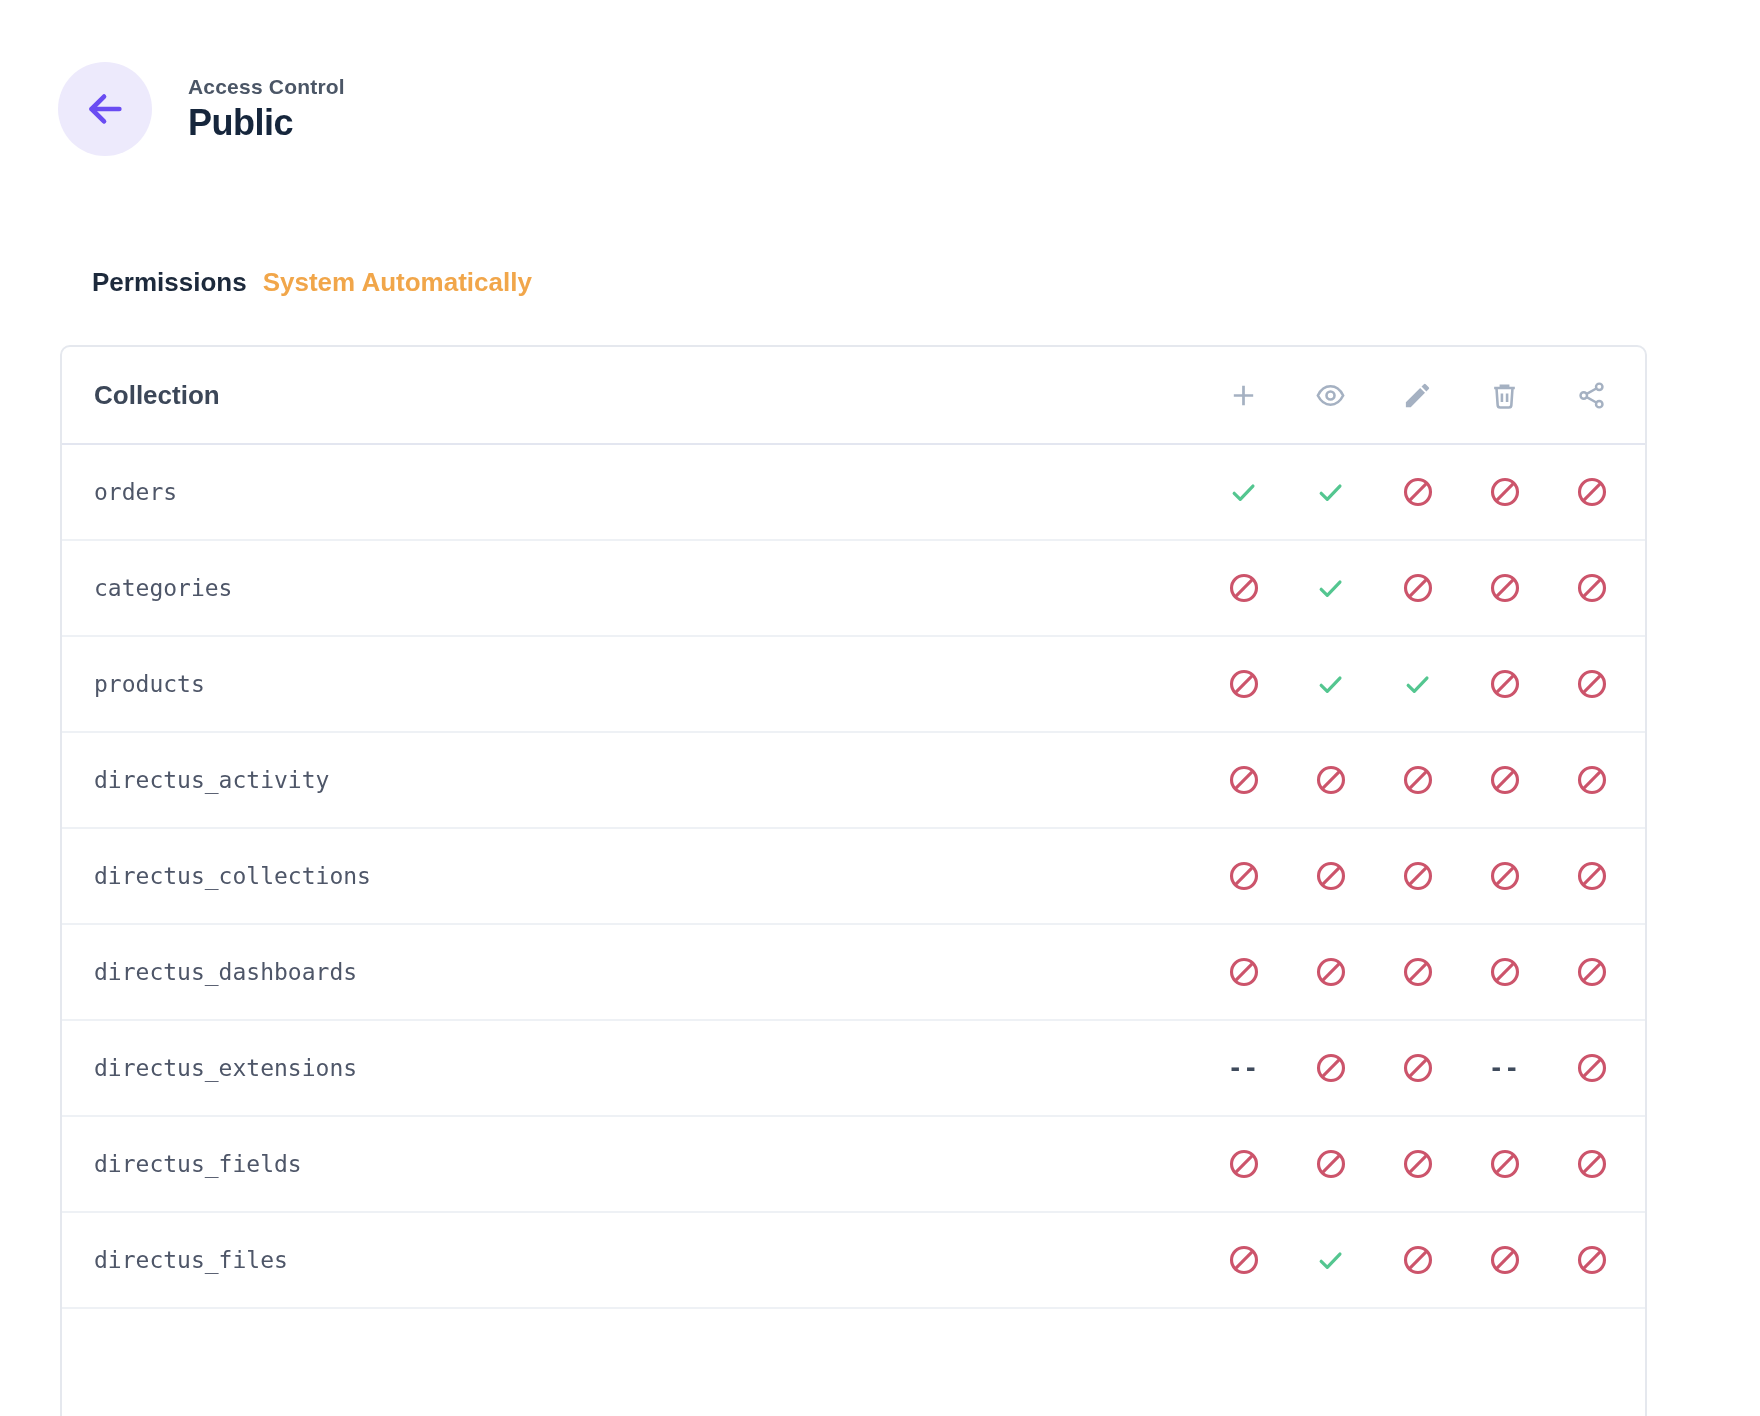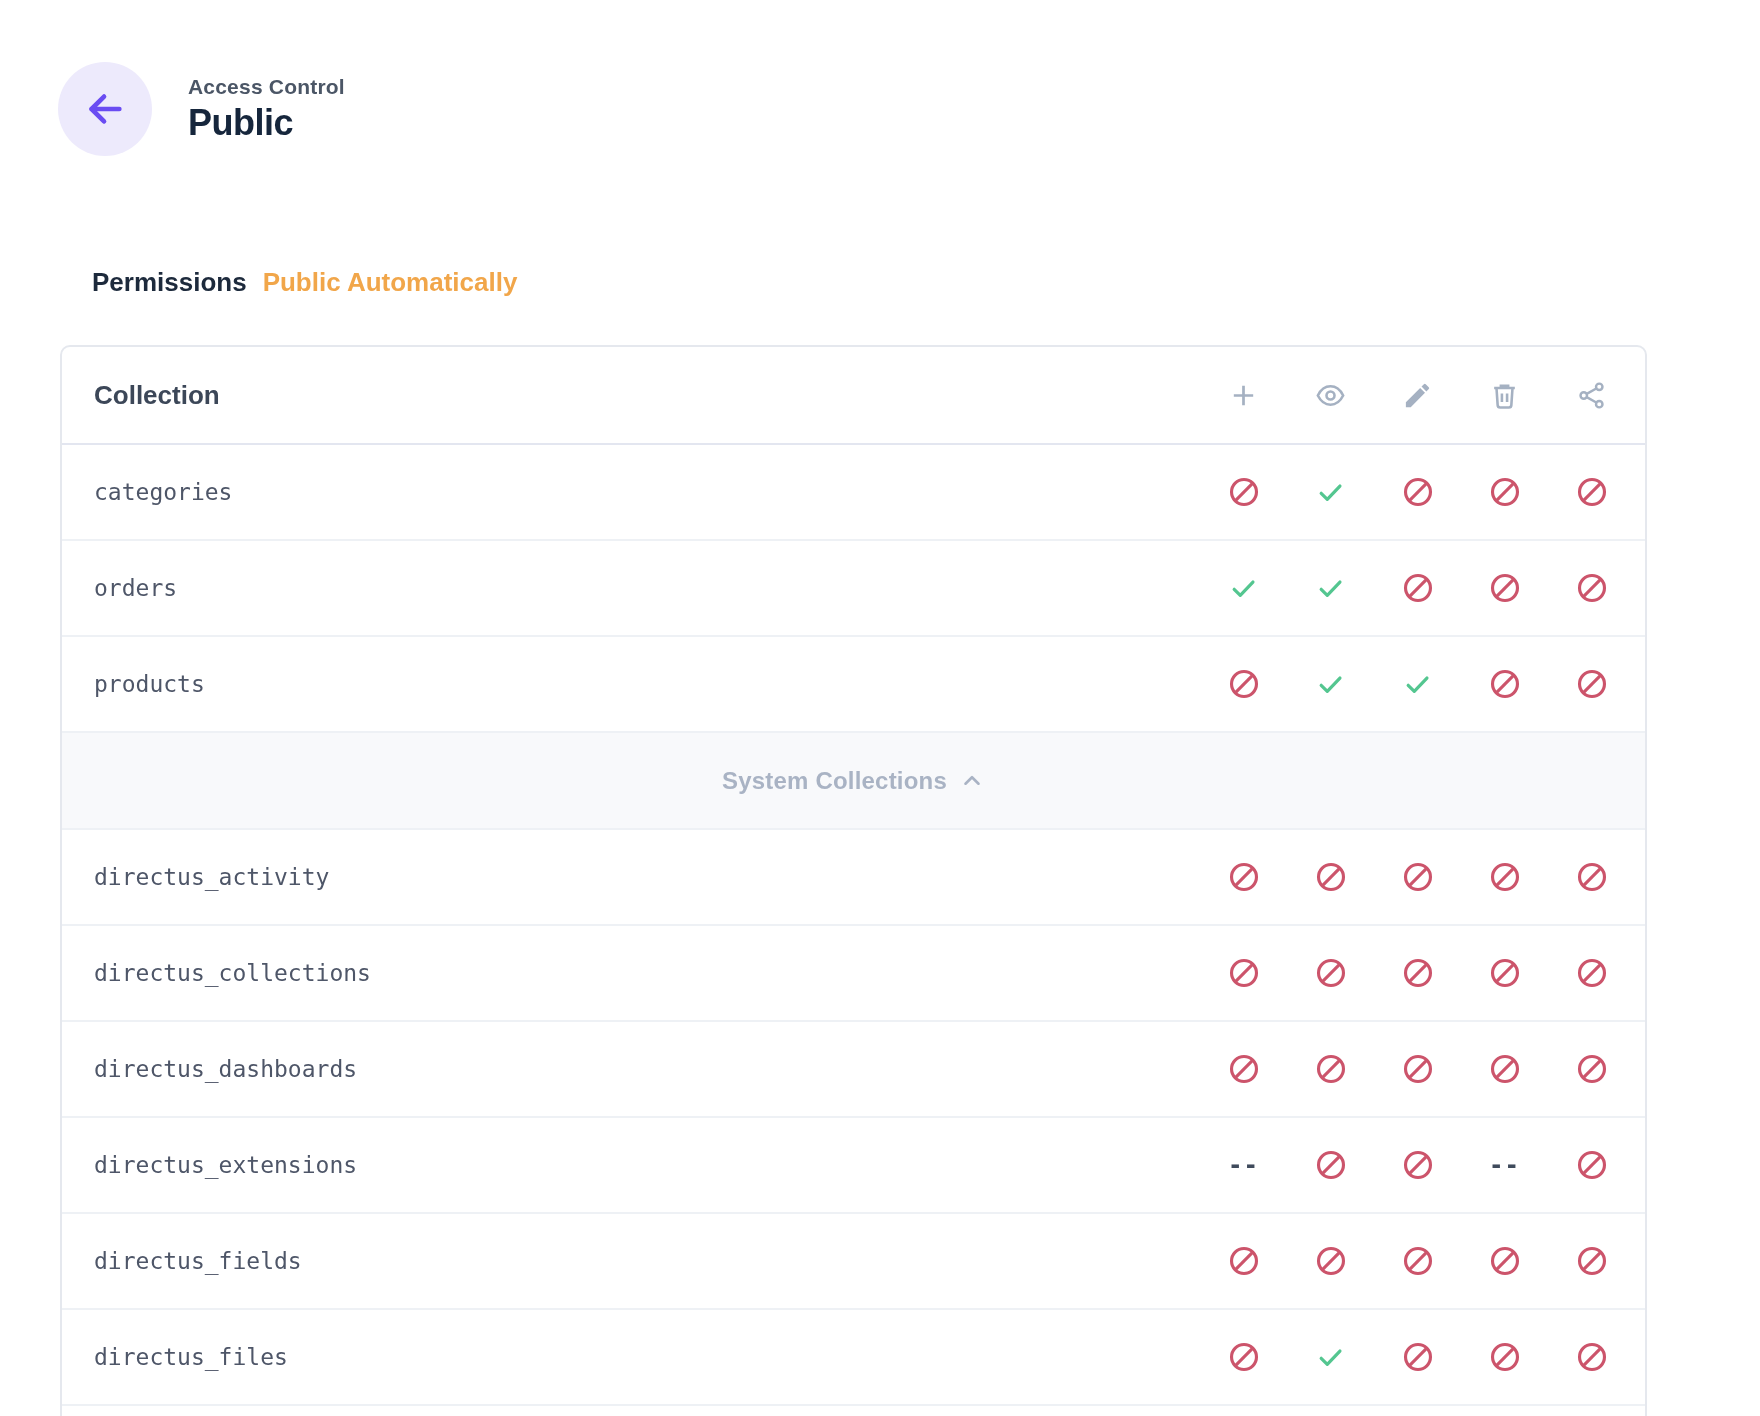--- a/index.html
+++ b/index.html
@@ -139,21 +139,21 @@
     </span>
   </button>
   <div class="title-block">
     <div class="breadcrumb">Access Control</div>
     <div class="page-title">Public</div>
   </div>
 </div>
 
 <div class="perm-heading">
   <span class="label">Permissions</span>
-  <span class="autosave">Public Automatically</span>
+  <span class="autosave">System Automatically</span>
 </div>
 
 <div class="card">
   <div class="thead">
     <span class="col-collection">Collection</span>
     <div class="perm-cells" id="header-cells">
         <div class="perm-cell">
           <span style="display: flex;">
             <svg viewBox="0 0 24 24" fill="none" stroke="currentColor" stroke-width="2.1">
               <path d="M12 4.5v15M4.5 12h15"></path>
@@ -192,86 +192,86 @@
               <circle cx="6" cy="12" r="2.5"></circle>
               <circle cx="18" cy="18.7" r="2.5"></circle>
               <path d="M8.3 10.7l7.4-4.1M8.3 13.3l7.4 4.1"></path>
             </svg>
           </span>
         </div>
       </div>
   </div>
   <div id="rows-container">
       <div class="trow">
-        <span class="collection-name">categories</span>
-        <div class="perm-cells">
-          <div class="perm-cell">
-            <span class="status-deny" style="display: flex;">
-              <span style="display: flex;">
-                <svg viewBox="0 0 24 24" fill="none" stroke="currentColor" stroke-width="2.2">
-                  <circle cx="12" cy="12" r="8.8"></circle>
-                  <path d="M5.8 18.2 18.2 5.8"></path>
-                </svg>
-              </span>
-            </span>
-          </div>
+        <span class="collection-name">orders</span>
+        <div class="perm-cells">
           <div class="perm-cell">
             <span class="status-allow" style="display: flex;">
               <span style="display: flex;">
                 <svg viewBox="0 0 24 24" fill="none" stroke="currentColor" stroke-width="2.5" stroke-linecap="round" stroke-linejoin="round">
                   <path d="M4.8 12.6l4.7 4.7L19.3 7"></path>
                 </svg>
               </span>
             </span>
           </div>
           <div class="perm-cell">
-            <span class="status-deny" style="display: flex;">
-              <span style="display: flex;">
-                <svg viewBox="0 0 24 24" fill="none" stroke="currentColor" stroke-width="2.2">
-                  <circle cx="12" cy="12" r="8.8"></circle>
-                  <path d="M5.8 18.2 18.2 5.8"></path>
-                </svg>
-              </span>
-            </span>
-          </div>
-          <div class="perm-cell">
-            <span class="status-deny" style="display: flex;">
-              <span style="display: flex;">
-                <svg viewBox="0 0 24 24" fill="none" stroke="currentColor" stroke-width="2.2">
-                  <circle cx="12" cy="12" r="8.8"></circle>
-                  <path d="M5.8 18.2 18.2 5.8"></path>
-                </svg>
-              </span>
-            </span>
-          </div>
-          <div class="perm-cell">
-            <span class="status-deny" style="display: flex;">
-              <span style="display: flex;">
-                <svg viewBox="0 0 24 24" fill="none" stroke="currentColor" stroke-width="2.2">
-                  <circle cx="12" cy="12" r="8.8"></circle>
-                  <path d="M5.8 18.2 18.2 5.8"></path>
-                </svg>
-              </span>
-            </span>
-          </div>
-        </div>
-      </div>
-      <div class="trow">
-        <span class="collection-name">orders</span>
-        <div class="perm-cells">
-          <div class="perm-cell">
             <span class="status-allow" style="display: flex;">
               <span style="display: flex;">
                 <svg viewBox="0 0 24 24" fill="none" stroke="currentColor" stroke-width="2.5" stroke-linecap="round" stroke-linejoin="round">
                   <path d="M4.8 12.6l4.7 4.7L19.3 7"></path>
                 </svg>
               </span>
             </span>
           </div>
           <div class="perm-cell">
+            <span class="status-deny" style="display: flex;">
+              <span style="display: flex;">
+                <svg viewBox="0 0 24 24" fill="none" stroke="currentColor" stroke-width="2.2">
+                  <circle cx="12" cy="12" r="8.8"></circle>
+                  <path d="M5.8 18.2 18.2 5.8"></path>
+                </svg>
+              </span>
+            </span>
+          </div>
+          <div class="perm-cell">
+            <span class="status-deny" style="display: flex;">
+              <span style="display: flex;">
+                <svg viewBox="0 0 24 24" fill="none" stroke="currentColor" stroke-width="2.2">
+                  <circle cx="12" cy="12" r="8.8"></circle>
+                  <path d="M5.8 18.2 18.2 5.8"></path>
+                </svg>
+              </span>
+            </span>
+          </div>
+          <div class="perm-cell">
+            <span class="status-deny" style="display: flex;">
+              <span style="display: flex;">
+                <svg viewBox="0 0 24 24" fill="none" stroke="currentColor" stroke-width="2.2">
+                  <circle cx="12" cy="12" r="8.8"></circle>
+                  <path d="M5.8 18.2 18.2 5.8"></path>
+                </svg>
+              </span>
+            </span>
+          </div>
+        </div>
+      </div>
+      <div class="trow">
+        <span class="collection-name">categories</span>
+        <div class="perm-cells">
+          <div class="perm-cell">
+            <span class="status-deny" style="display: flex;">
+              <span style="display: flex;">
+                <svg viewBox="0 0 24 24" fill="none" stroke="currentColor" stroke-width="2.2">
+                  <circle cx="12" cy="12" r="8.8"></circle>
+                  <path d="M5.8 18.2 18.2 5.8"></path>
+                </svg>
+              </span>
+            </span>
+          </div>
+          <div class="perm-cell">
             <span class="status-allow" style="display: flex;">
               <span style="display: flex;">
                 <svg viewBox="0 0 24 24" fill="none" stroke="currentColor" stroke-width="2.5" stroke-linecap="round" stroke-linejoin="round">
                   <path d="M4.8 12.6l4.7 4.7L19.3 7"></path>
                 </svg>
               </span>
             </span>
           </div>
           <div class="perm-cell">
             <span class="status-deny" style="display: flex;">
@@ -350,28 +350,20 @@
             <span class="status-deny" style="display: flex;">
               <span style="display: flex;">
                 <svg viewBox="0 0 24 24" fill="none" stroke="currentColor" stroke-width="2.2">
                   <circle cx="12" cy="12" r="8.8"></circle>
                   <path d="M5.8 18.2 18.2 5.8"></path>
                 </svg>
               </span>
             </span>
           </div>
         </div>
-      </div>
-      <div class="section-band">
-        <span class="band-label">System Collections</span>
-        <span style="display: flex;">
-          <svg viewBox="0 0 24 24" fill="none" stroke="currentColor" stroke-width="2.4" stroke-linecap="round" stroke-linejoin="round">
-            <path d="M6 14.5l6-6 6 6"></path>
-          </svg>
-        </span>
       </div>
       <div class="trow">
         <span class="collection-name">directus_activity</span>
         <div class="perm-cells">
           <div class="perm-cell">
             <span class="status-deny" style="display: flex;">
               <span style="display: flex;">
                 <svg viewBox="0 0 24 24" fill="none" stroke="currentColor" stroke-width="2.2">
                   <circle cx="12" cy="12" r="8.8"></circle>
                   <path d="M5.8 18.2 18.2 5.8"></path>

